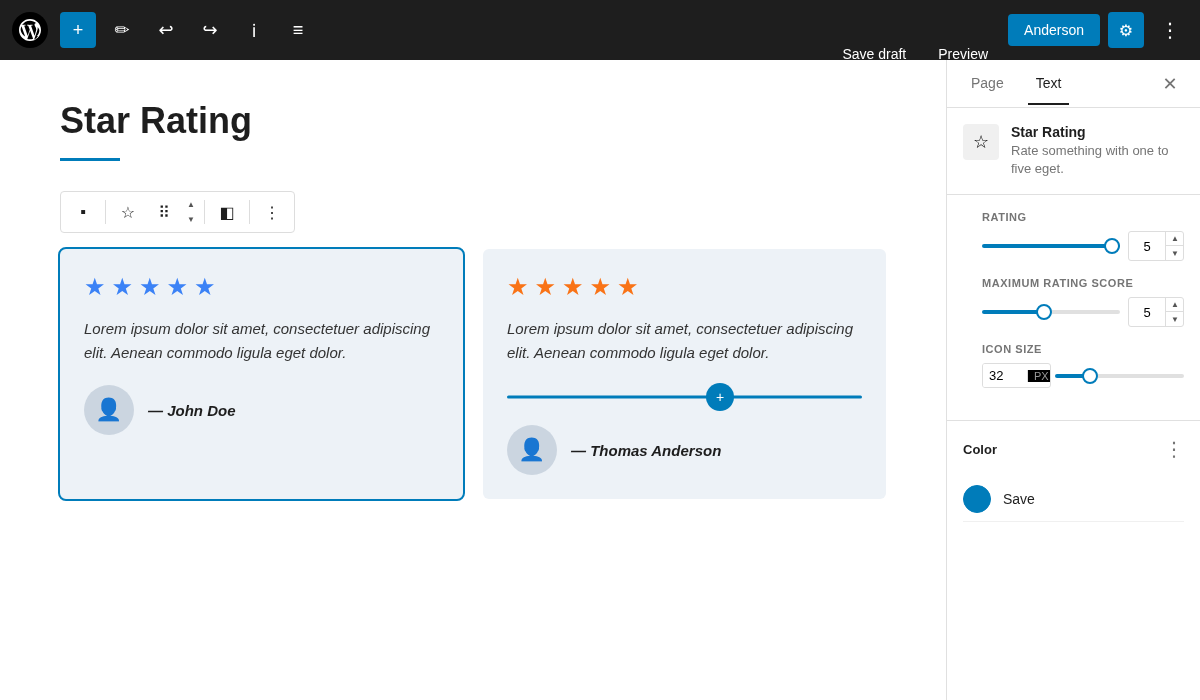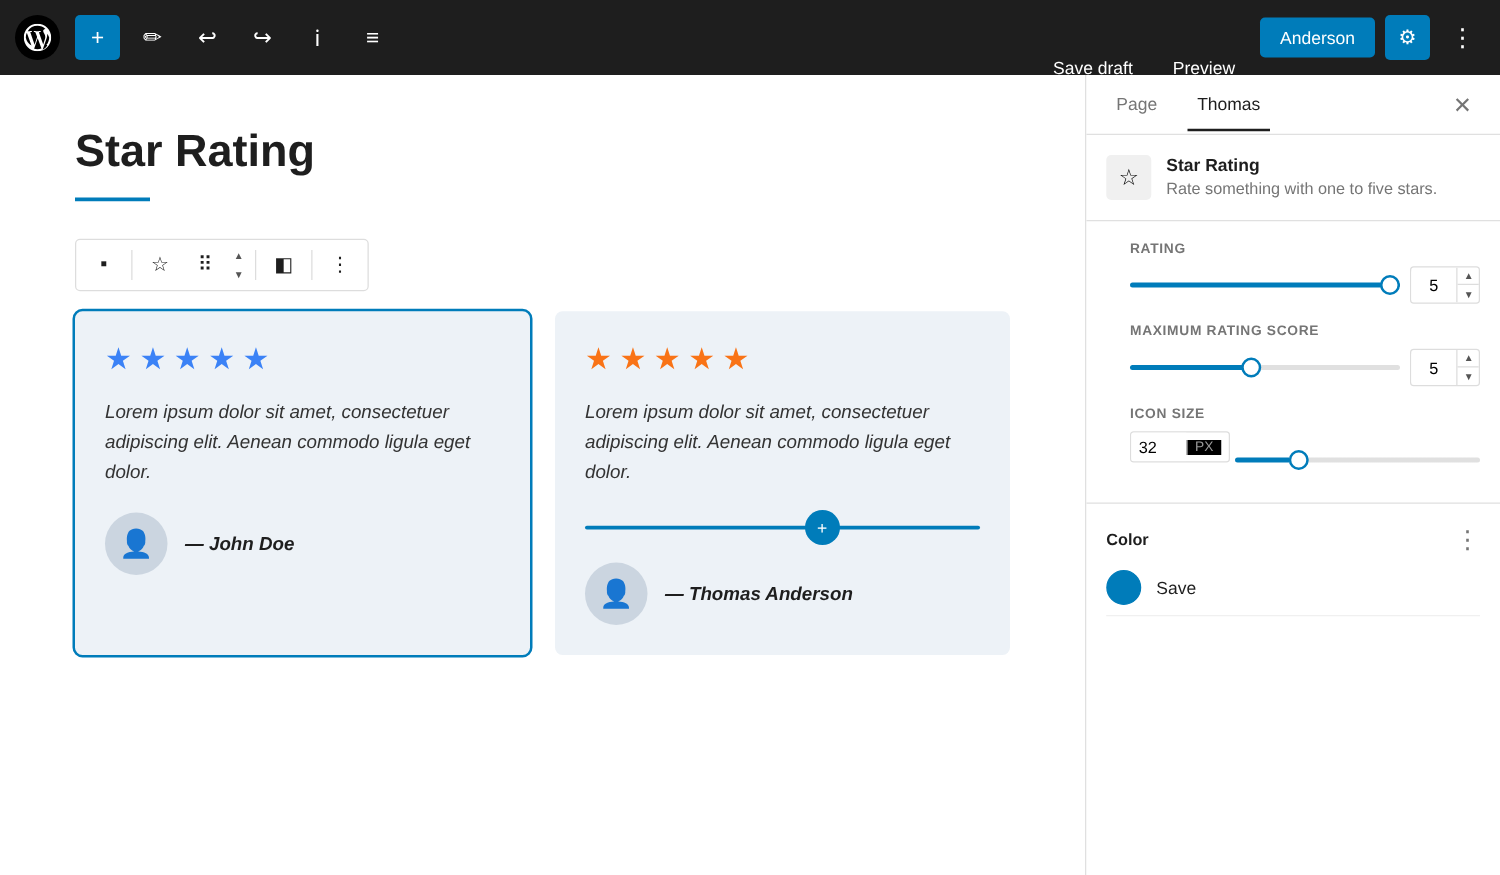--- a/index.html
+++ b/index.html
@@ -211,21 +211,21 @@
     }
     .reviewer-name {
       font-style: italic;
       font-weight: 600;
       color: #1e1e1e;
       font-size: 15px;
     }
 
     
     .sidebar {
-      width: 332px;
+      width: 254px;
       background: #fff;
       border-left: 1px solid #e0e0e0;
       display: flex;
       flex-direction: column;
       flex-shrink: 0;
       overflow-y: auto;
     }
 
     .sidebar-header {
       display: flex;
@@ -373,21 +373,21 @@
       cursor: pointer;
       font-size: 8px;
       display: flex; align-items: center; justify-content: center;
       color: #555;
     }
     .spinner-btn:first-child { border-bottom: 1px solid #ddd; }
 
     
     .icon-size-row {
       display: flex;
-      align-items: flex-end;
+      align-items: center;
       gap: 4px;
     }
     .px-input-wrap {
       display: flex;
       align-items: center;
       border: 1px solid #ddd;
       border-radius: 3px;
       overflow: hidden;
       width: 80px;
     }
@@ -410,21 +410,21 @@
     }
 
     
     .color-section {
       padding: 16px;
     }
     .color-section-header {
       display: flex;
       align-items: center;
       justify-content: space-between;
-      margin-bottom: 4px;
+      margin-bottom: 16px;
     }
     .color-section-title {
       font-size: 13px;
       font-weight: 600;
       color: #1e1e1e;
     }
     .color-more-btn {
       background: transparent;
       border: none;
       cursor: pointer;
@@ -540,29 +540,29 @@
         </div>
       </div>
 
     </div>
   </div>
 
   <div class="sidebar">
 
     <div class="sidebar-header">
       <div class="sidebar-tab">Page</div>
-      <div class="sidebar-tab active">Thomas</div>
+      <div class="sidebar-tab active">Text</div>
       <button class="sidebar-close">✕</button>
     </div>
 
     <div class="block-info">
       <div class="block-icon">☆</div>
       <div>
         <div class="block-name">Star Rating</div>
-        <div class="block-desc">Rate something with one to five stars.</div>
+        <div class="block-desc">Rate something with one to five eget.</div>
       </div>
     </div>
 
     <div class="settings-section">
 
       <div class="control-group">
         <div class="control-label">RATING</div>
         <div class="slider-row">
           <input type="range" min="1" max="5" value="5" style="background: linear-gradient(to right, rgb(0, 124, 186) 100%, rgb(224, 224, 224) 100%);">
           <div class="number-input-wrap">

